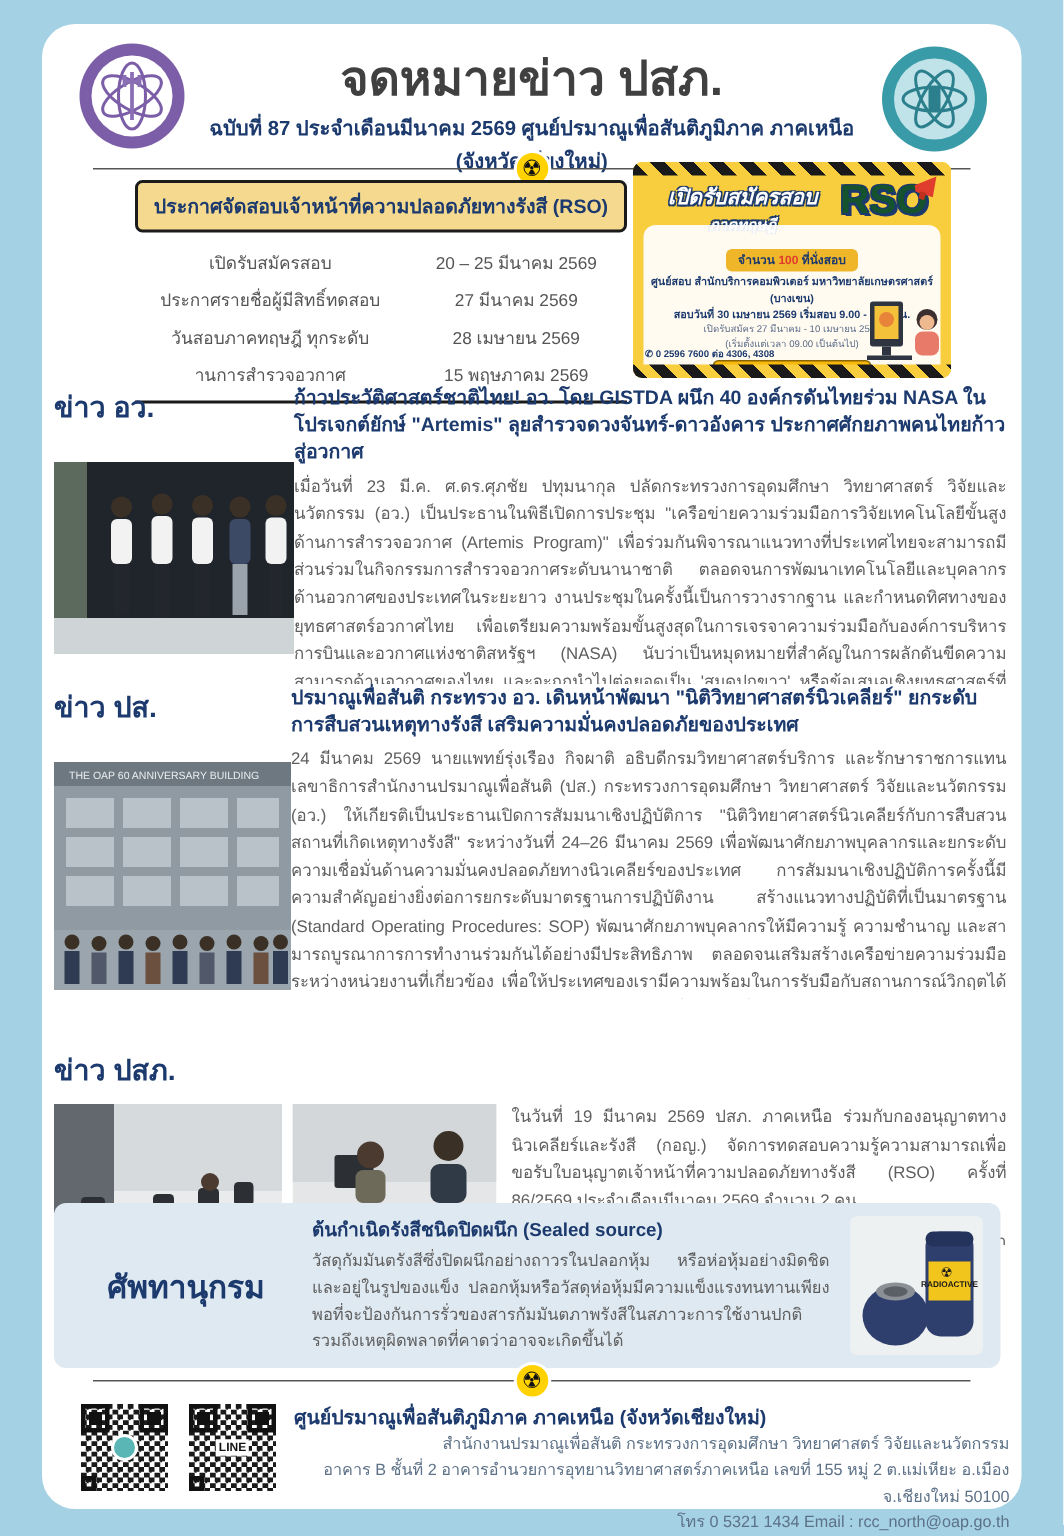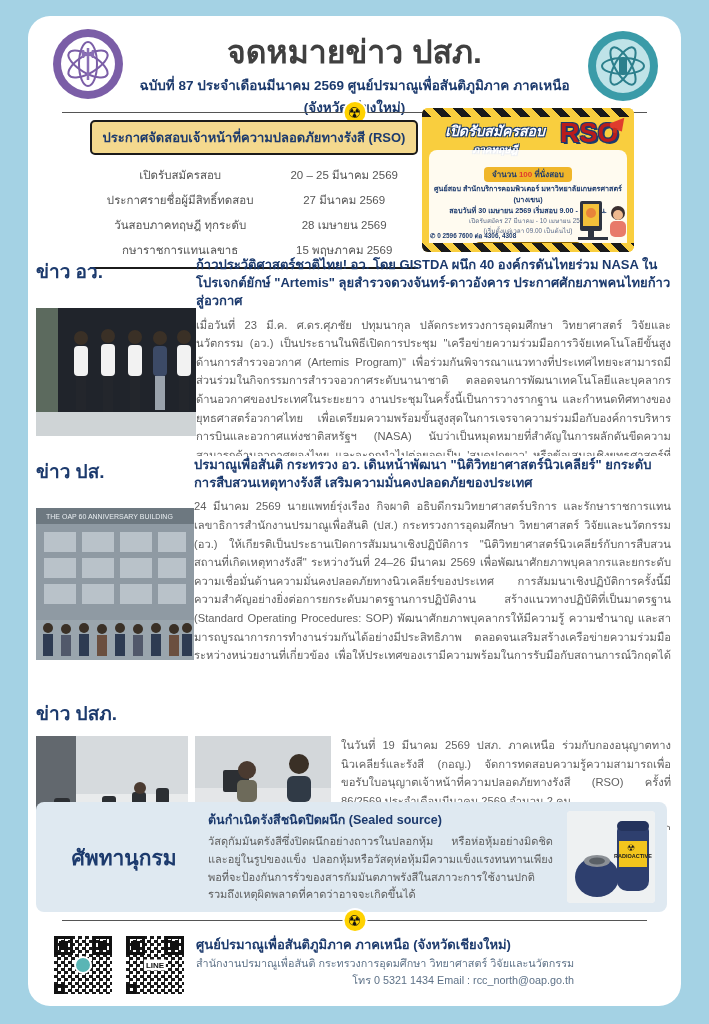--- a/index.html
+++ b/index.html
@@ -35,21 +35,21 @@
   .poster { position:absolute; left:394px; top:92px; width:212px; height:144px;
     background:#f9ce3e; border-radius:6px; overflow:hidden; }
   .hazard { position:absolute; left:0; right:0; height:9px;
     background:repeating-linear-gradient(45deg,#1a1a1a 0 7px,#f9ce3e 7px 14px); }
   .hazard.top { top:0; } .hazard.bottom { bottom:0; }
   .pt-wrap { position:absolute; top:12px; left:8px; width:130px; text-align:center; }
   .pt1 { display:block; font-size:14px; font-weight:bold; font-style:italic; color:#fff;
     text-shadow:1px 1px 0 #1c3a6d, -1px 1px 0 #1c3a6d, 1px -1px 0 #1c3a6d, -1px -1px 0 #1c3a6d; }
   .pt2 { display:block; font-size:10px; font-weight:bold; font-style:italic; color:#fff;
     text-shadow:1px 1px 0 #1c3a6d, -1px 1px 0 #1c3a6d, 1px -1px 0 #1c3a6d, -1px -1px 0 #1c3a6d; }
-  .pt-big { position:absolute; top:10px; left:138px; font-size:27px; font-weight:bold; color:#b91c1c;
+  .pt-big { position:absolute; top:10px; left:138px; font-size:27px; font-weight:bold; color:#14532d;
     text-shadow:2px 2px 0 #1c3a6d, -1px 1px 0 #1c3a6d, 1px -1px 0 #1c3a6d, -1px -1px 0 #1c3a6d; }
   .poster-panel { position:absolute; left:7px; right:7px; top:42px; background:rgba(255,255,255,.92);
     border-radius:8px; padding:13px 4px 4px 4px; text-align:center; }
   .seats-chip { display:inline-block; background:#f0b62a; border-radius:4px; padding:1px 8px;
     font-size:8px; font-weight:bold; color:#1c3a6d; margin-bottom:2px; }
   .seats-chip .num { color:#e03c2d; }
   .p-line { font-size:6.8px; color:#1c3a6d; line-height:1.5; }
   .p-line.strong { font-weight:bold; font-size:7.2px; }
   .p-line.dim { color:#5a6b8a; font-size:6.4px; }
   .p-btn { display:inline-block; background:#f6b90a; border:1px solid #8a6400; border-radius:4px;
@@ -143,21 +143,21 @@
         </div>
         <div class="exam-row">
           <span class="lab">ประกาศรายชื่อผู้มีสิทธิ์ทดสอบ</span>
           <span class="val">27 มีนาคม 2569</span>
         </div>
         <div class="exam-row">
           <span class="lab">วันสอบภาคทฤษฎี ทุกระดับ</span>
           <span class="val">28 เมษายน 2569</span>
         </div>
         <div class="exam-row">
-          <span class="lab">กษาราชการแทนเลขาธ</span>
+          <span class="lab">านการสำรวจอวกาศ</span>
           <span class="val">15 พฤษภาคม 2569</span>
         </div>
       </div>
     </div>
 
     <div class="poster">
       <div class="hazard top"></div>
       <div class="pt-wrap">
         <span class="pt1">เปิดรับสมัครสอบ</span>
         <span class="pt2">ภาคทฤษฎี</span>
@@ -341,18 +341,19 @@
         <span class="finder"></span>
         <span class="center-dot"></span>
       </div>
       <div class="qr">
         <span class="finder"></span>
         <span class="center-line">LINE</span>
       </div>
       <div class="footer-text">
         <div class="footer-org">ศูนย์ปรมาณูเพื่อสันติภูมิภาค ภาคเหนือ (จังหวัดเชียงใหม่)</div>
         <div class="footer-line">สำนักงานปรมาณูเพื่อสันติ กระทรวงการอุดมศึกษา วิทยาศาสตร์ วิจัยและนวัตกรรม</div>
+        <div class="footer-line">อาคาร B ชั้นที่ 2 อาคารอำนวยการอุทยานวิทยาศาสตร์ภาคเหนือ เลขที่ 155 หมู่ 2 ต.แม่เหียะ อ.เมือง จ.เชียงใหม่ 50100</div>
         <div class="footer-line">โทร 0 5321 1434 Email : rcc_north@oap.go.th</div>
       </div>
     </div>
 
   </div>
 </div>
 
 </body></html>

